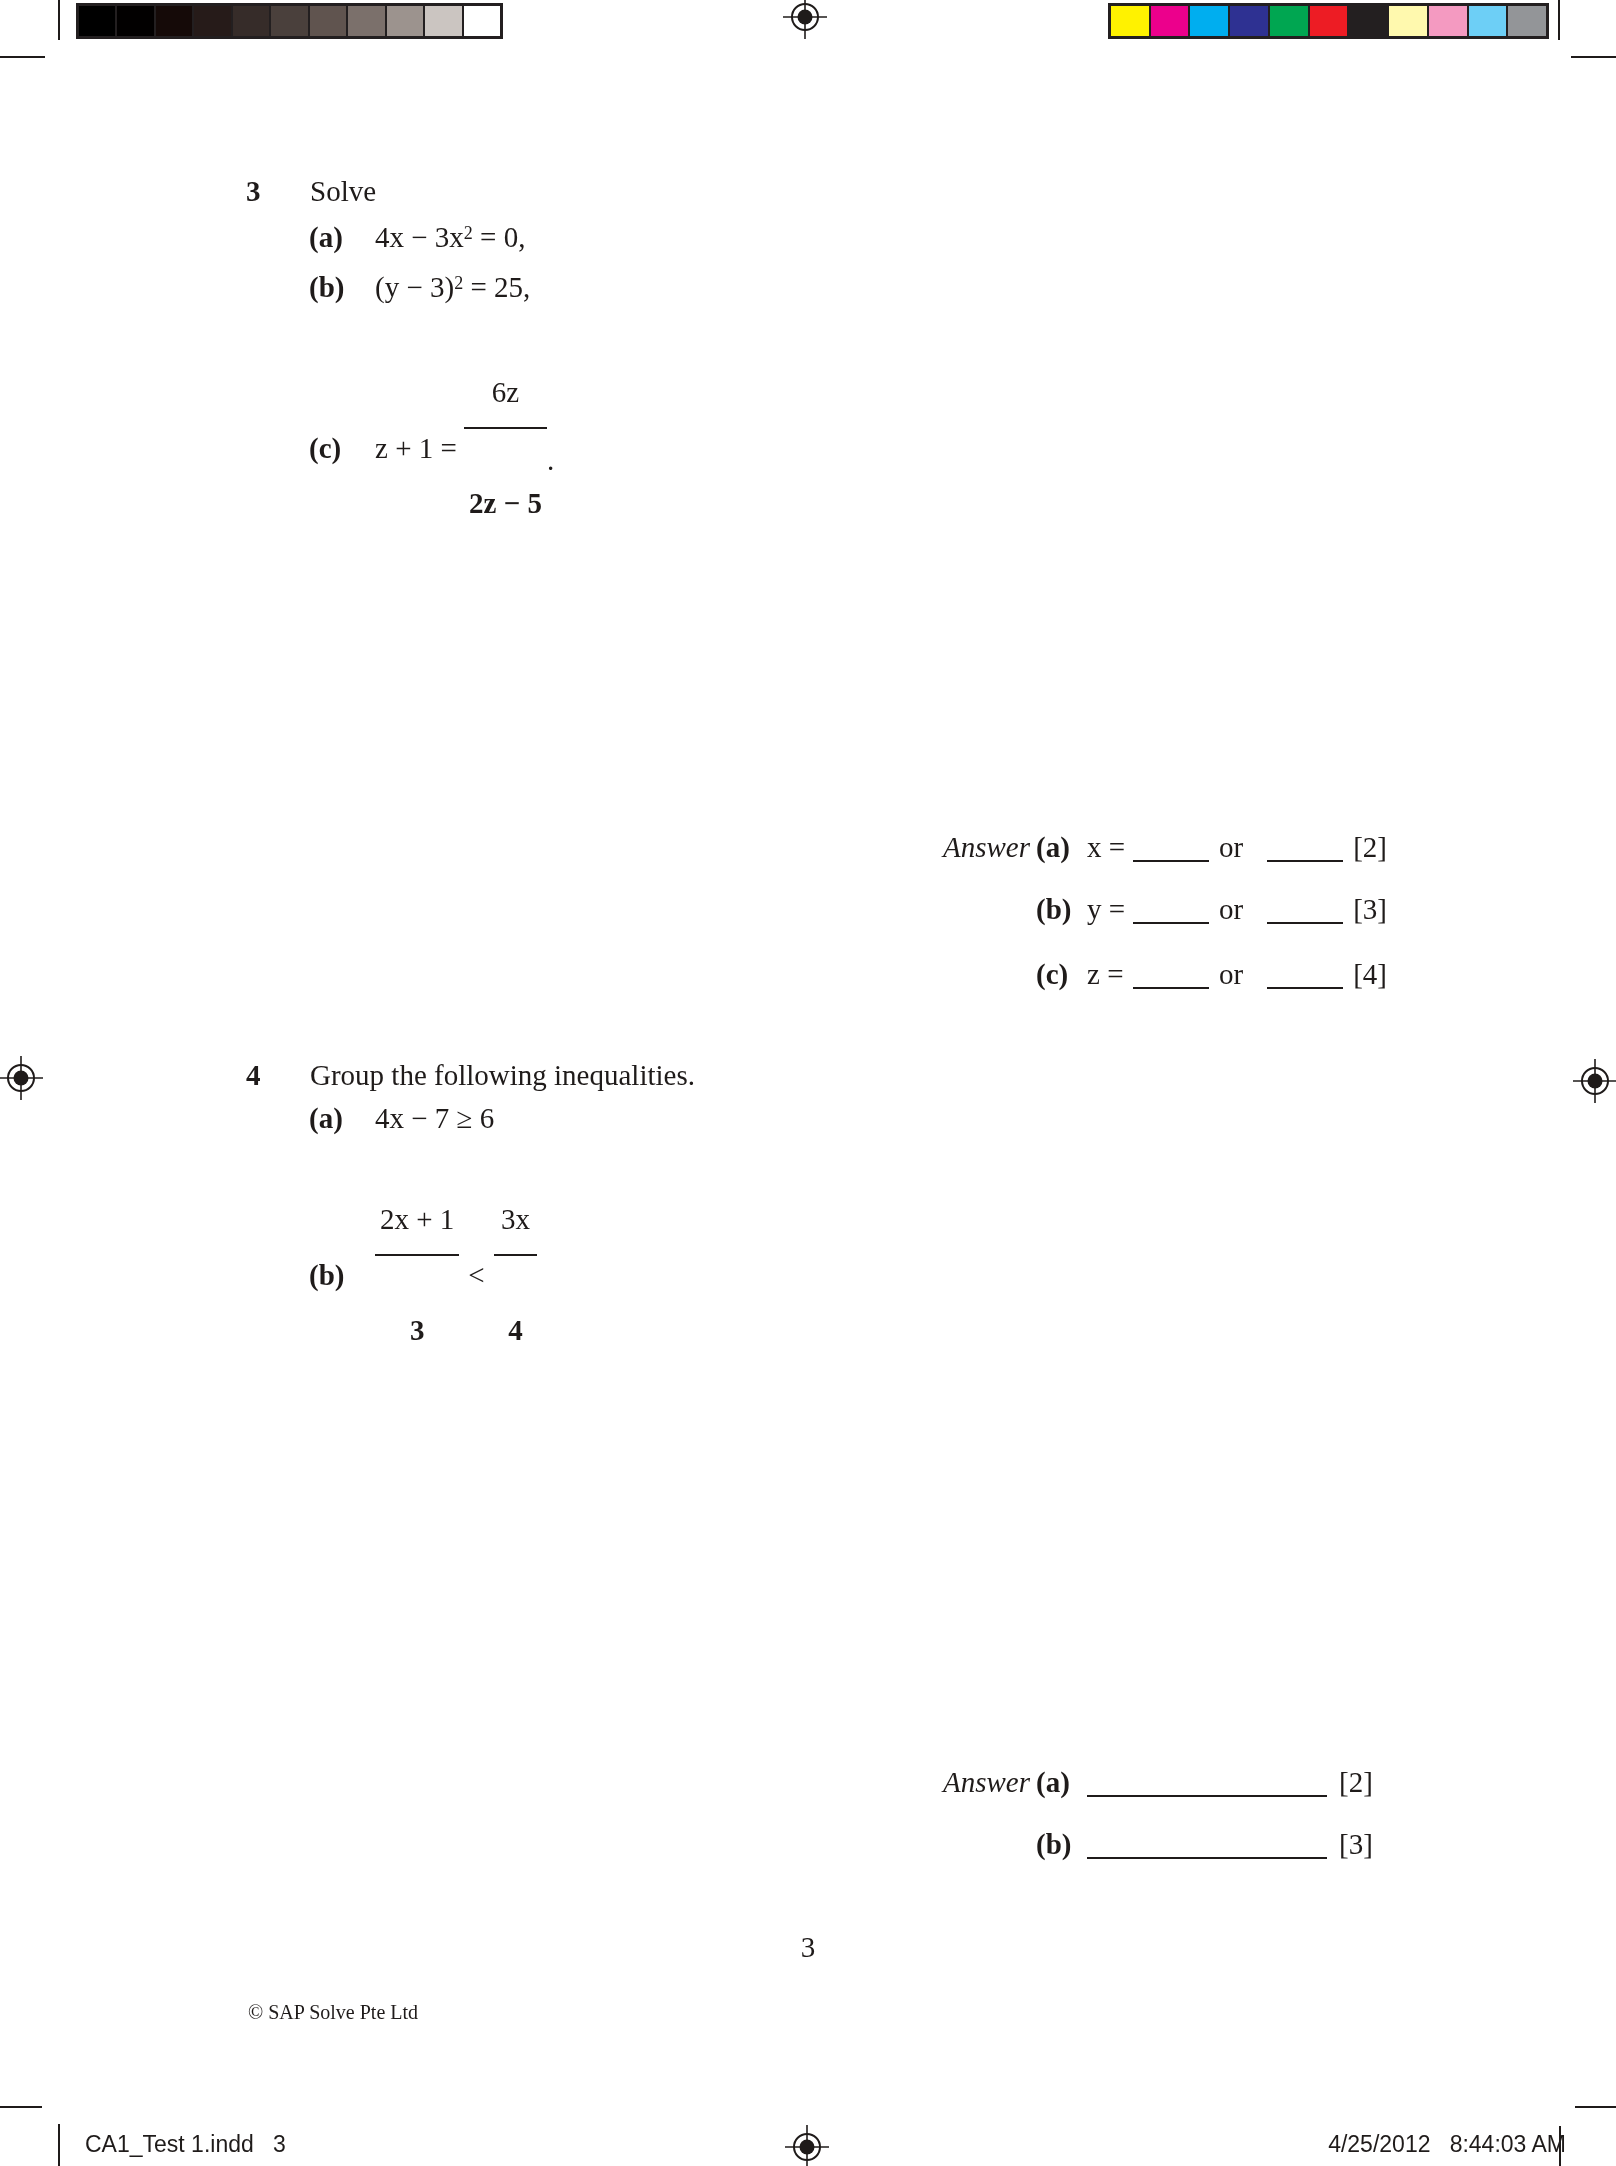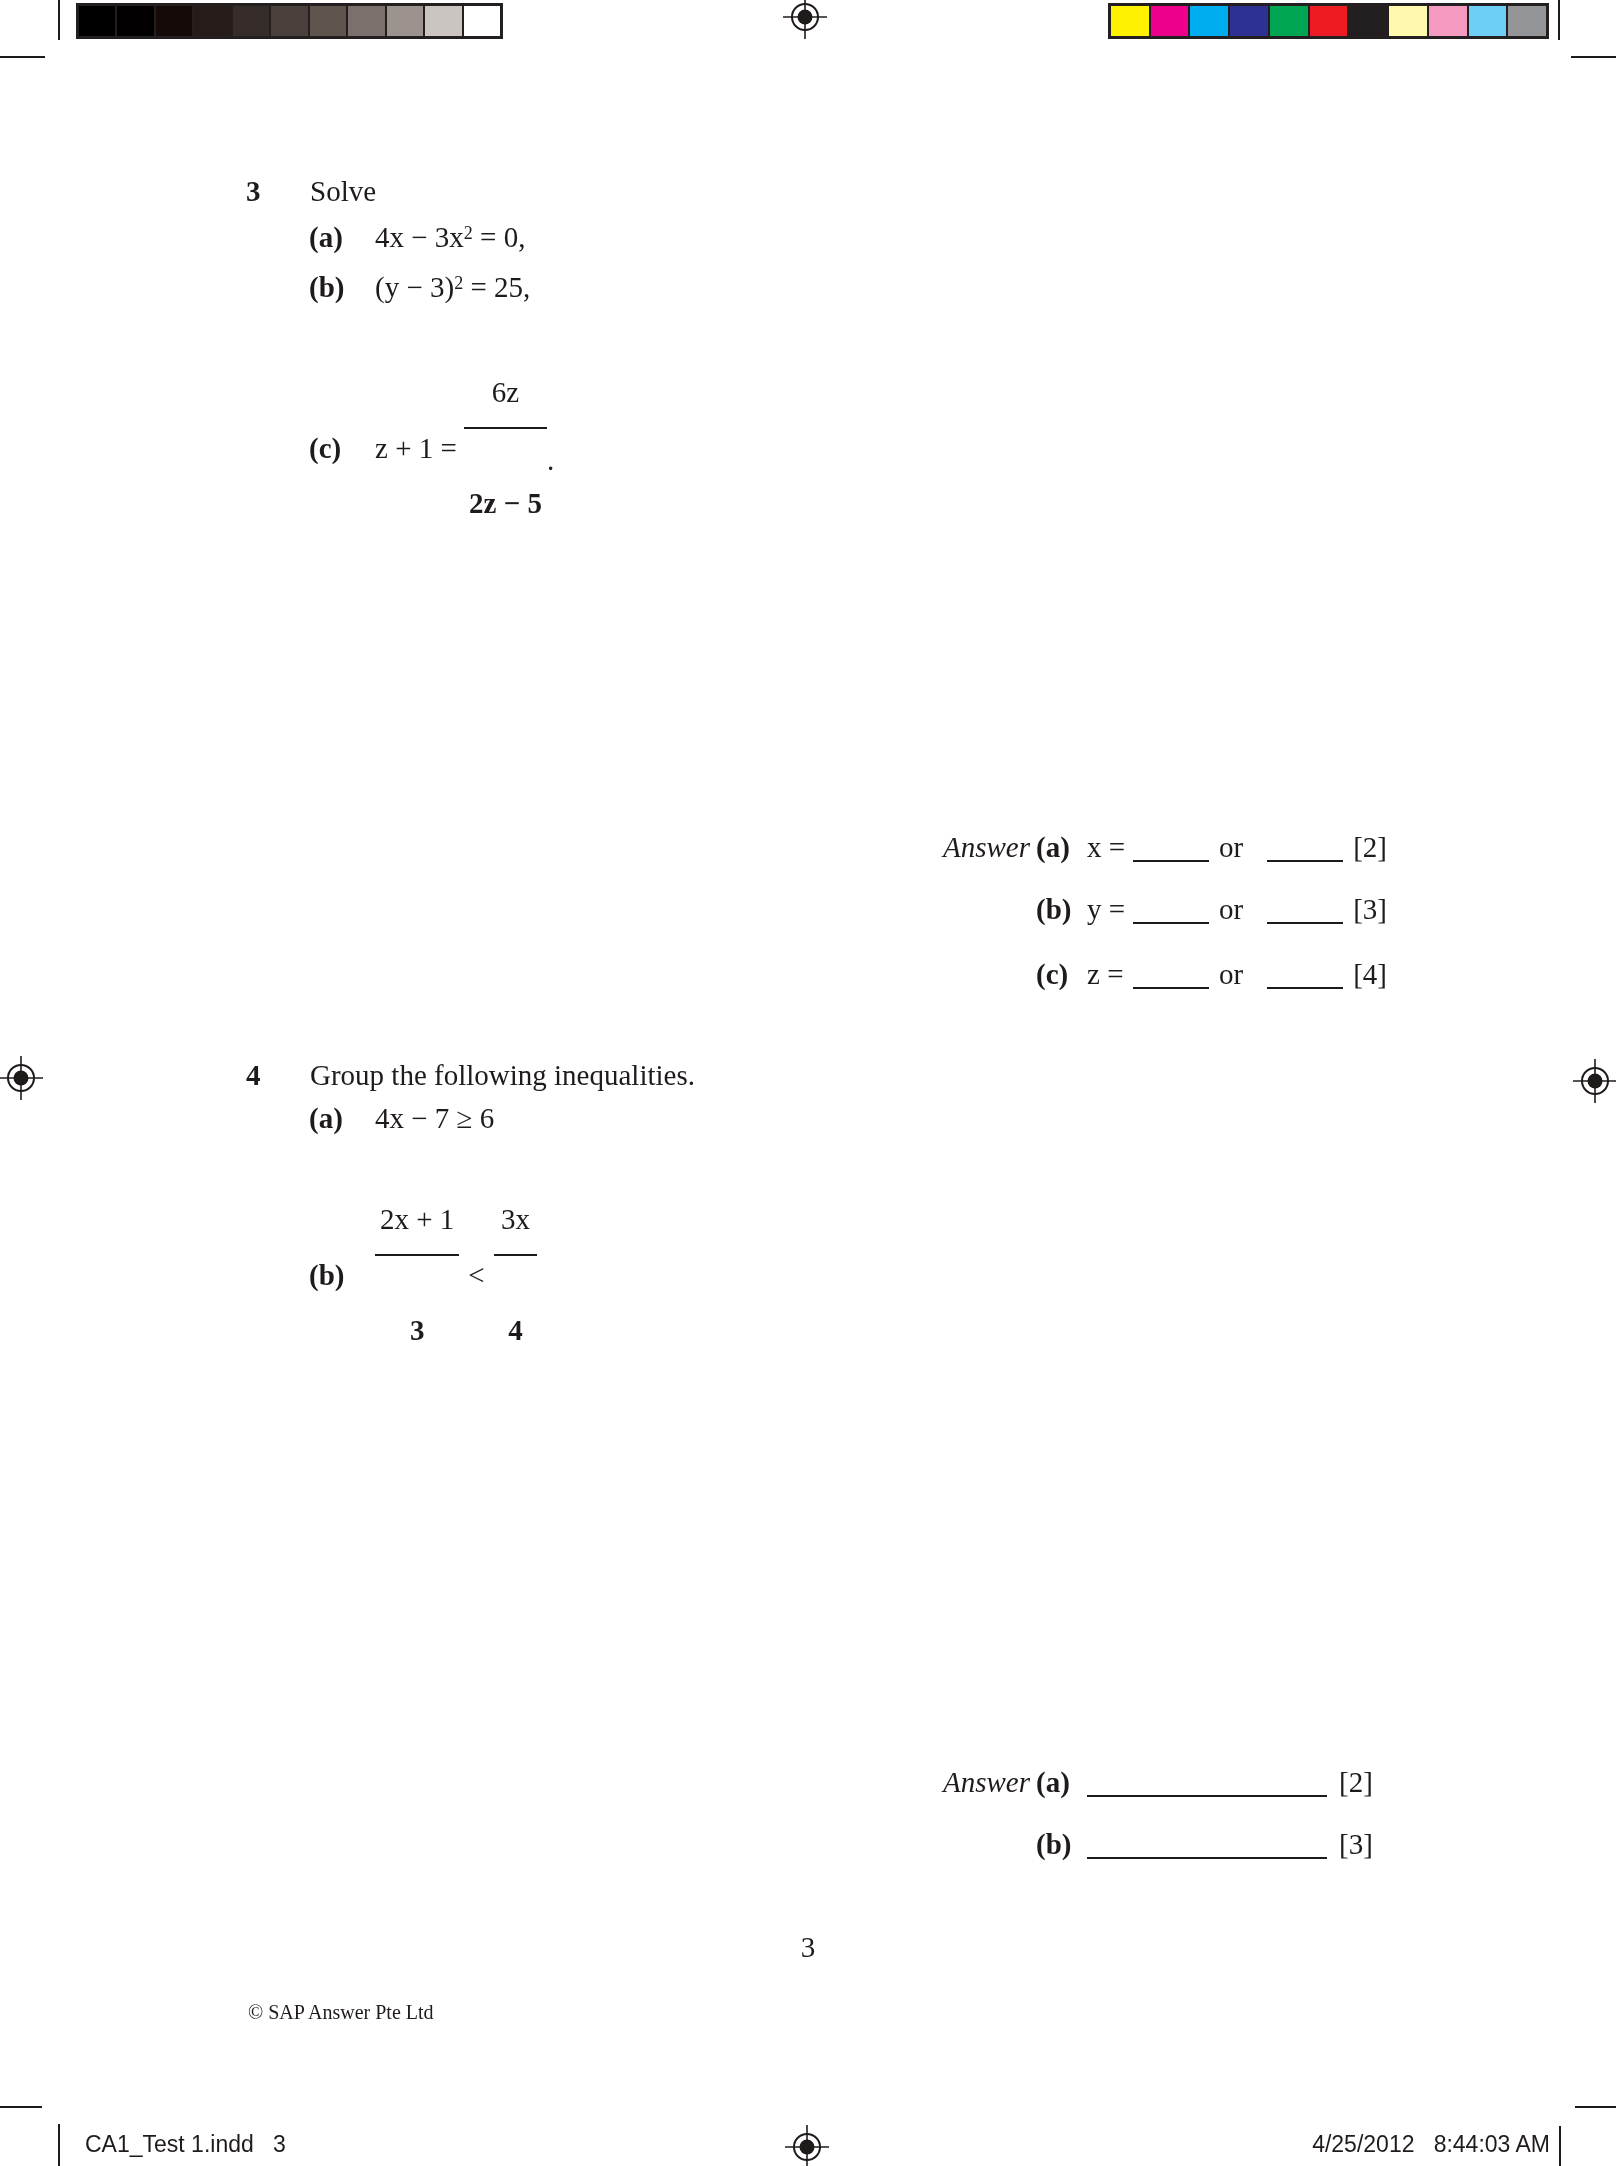--- a/index.html
+++ b/index.html
@@ -187,18 +187,18 @@
     <span>[2]</span>
   </div>
   <div class="ans-row serif" style="top:1830px">
     <span class="ans-prefix"></span>
     <span class="ans-label">(b)</span>
     <span class="blank long"></span>
     <span>[3]</span>
   </div>
 
   <div class="abs serif center" style="top:1933px">3</div>
-  <div class="abs serif copyright" style="left:248px;top:2002px">© SAP Answer Pte Ltd</div>
+  <div class="abs serif copyright" style="left:248px;top:2002px">© SAP Solve Pte Ltd</div>
 
   <div class="abs slug" style="left:85px;top:2133px">CA1_Test 1.indd   3</div>
-  <div class="abs slug" style="right:66px;top:2133px">4/25/2012   8:44:03 AM</div>
+  <div class="abs slug" style="right:50px;top:2133px">4/25/2012   8:44:03 AM</div>
 
 </div>
 
 </body></html>

